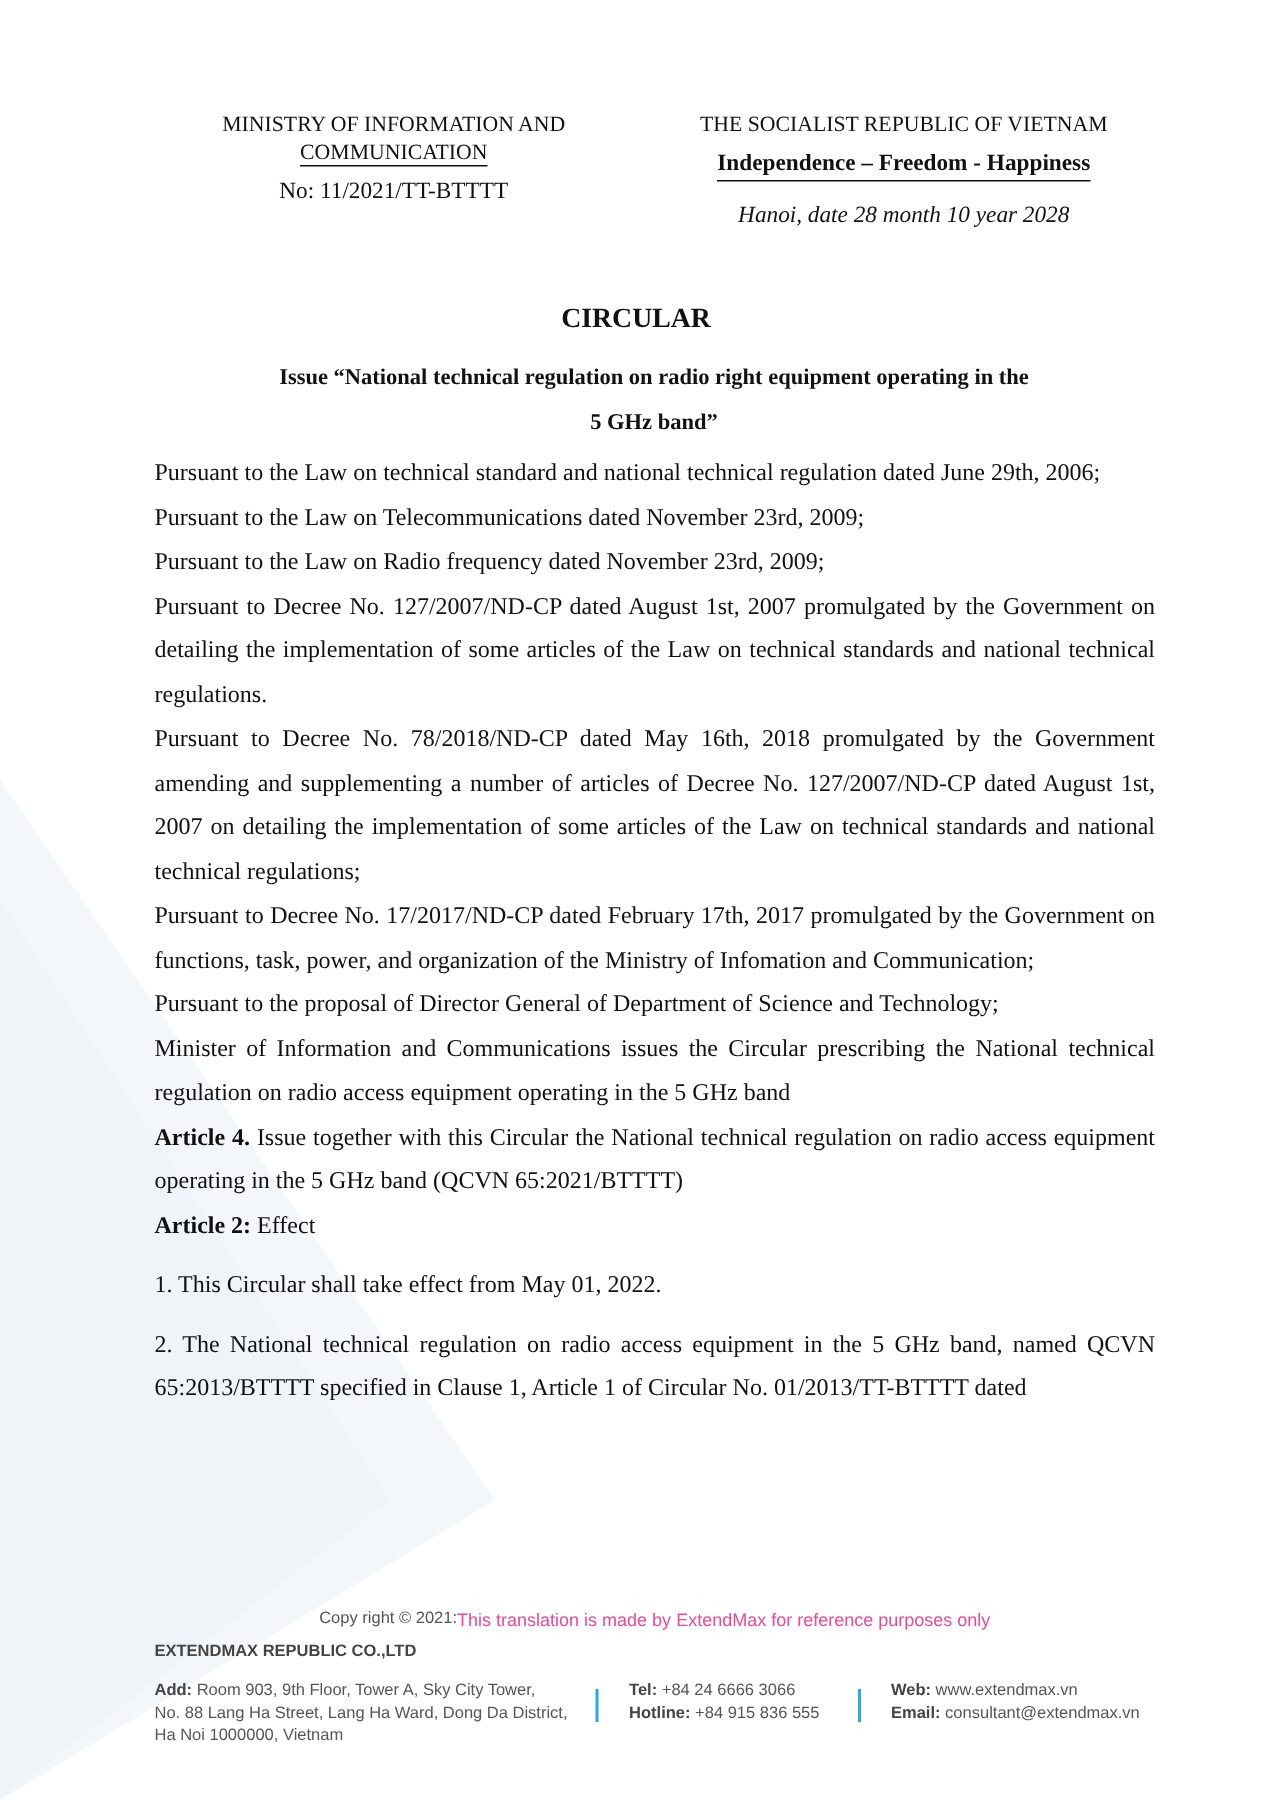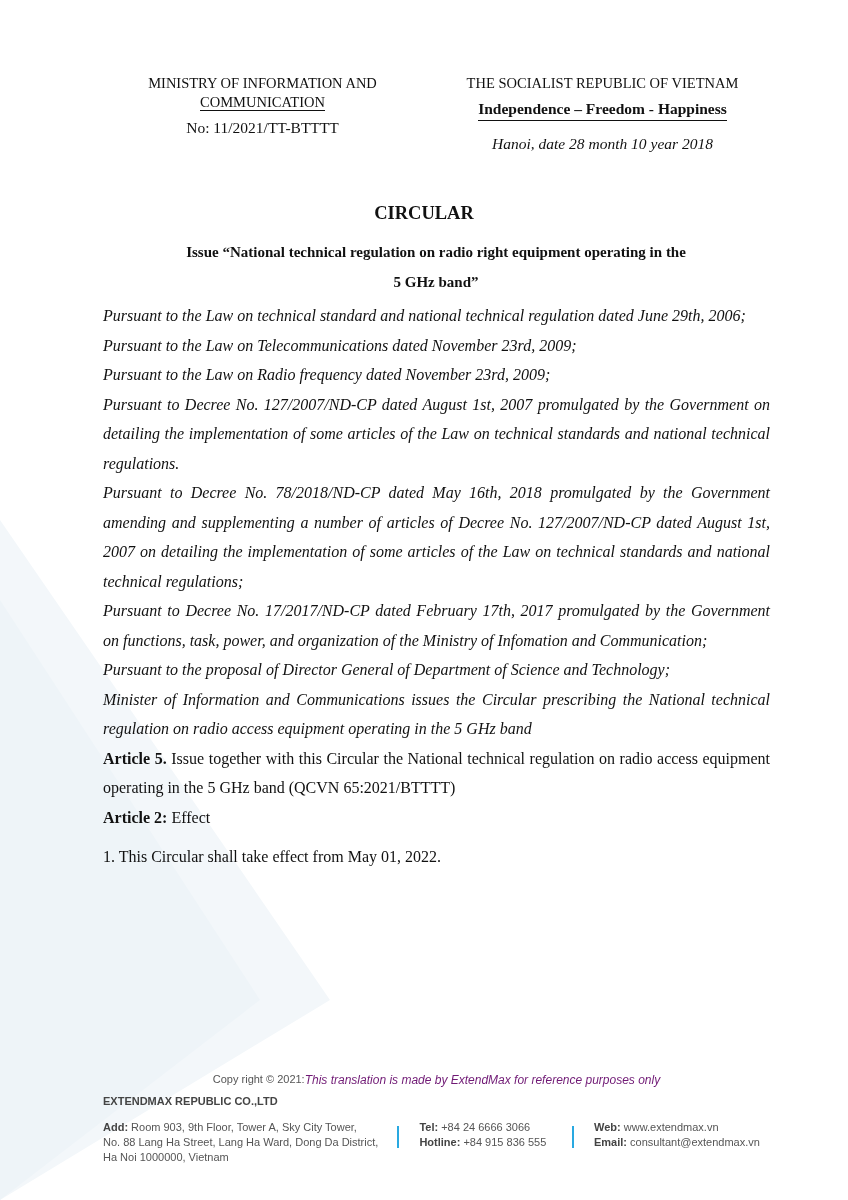--- a/index.html
+++ b/index.html
@@ -19,26 +19,26 @@
     .ul-short { display: inline-block; border-bottom: 1px solid #111; line-height: 16px; }
     .no { font-size: 15.5px; margin-top: 7px; }
     .motto { font-size: 15.5px; font-weight: bold; margin-top: 7px; display: inline-block; border-bottom: 1px solid #111; padding-bottom: 2px; }
     .date { font-size: 15.5px; font-style: italic; margin-top: 14px; }
 
     .title { position: absolute; left: 0; width: 848px; top: 203px; text-align: center; font-size: 18.5px; font-weight: bold; }
     .subtitle { position: absolute; left: 100px; width: 672px; text-align: center; font-size: 15px; font-weight: bold; line-height: 30px; top: 237px; }
 
     .body-text { position: absolute; left: 103px; width: 667px; top: 301px; font-size: 16px; line-height: 29.5px; text-align: justify; }
     .body-text p { margin: 0; }
-    .it { font-style: italic; }
+    .it { }
     .gap { margin-top: 10px !important; }
 
     .footer { position: absolute; left: 103px; width: 667px; top: 1073px; font-family: "Liberation Sans", sans-serif; color: #555; font-size: 11px; }
     .f-row1 { display: flex; justify-content: center; }
-    .f-note { color: #701a75; font-style: italic; font-size: 12px; }
+    .f-note { color: #ec4899; font-size: 12px; }
     .f-company { font-weight: bold; font-size: 11px; margin-top: 8px; color: #444; }
     .f-cols { display: flex; margin-top: 13px; line-height: 15px; }
     .f-col1 { width: 295px; }
     .f-sep { width: 2px; height: 22px; background: #29a9e1; margin: 6px 20px 0 6px; }
     .f-col2 { width: 150px; }
     .f-col3 { width: 180px; }
     .lbl { font-weight: bold; color: #444; }
   </style>
 </head>
 <body>
@@ -52,41 +52,42 @@
 
   <div class="hdr-left">
     <div class="hdr-line bold">MINISTRY OF INFORMATION AND</div>
     <div class="hdr-line bold"><span class="ul-short">COMMUNICATION</span></div>
     <div class="no">No: 11/2021/TT-BTTTT</div>
   </div>
 
   <div class="hdr-right">
     <div class="hdr-line bold">THE SOCIALIST REPUBLIC OF VIETNAM</div>
     <div><span class="motto">Independence – Freedom - Happiness</span></div>
-    <div class="date">Hanoi, date 28 month 10 year 2018</div>
+    <div class="date">Hanoi, date 28 month 10 year 2028</div>
   </div>
 
   <div class="title">CIRCULAR</div>
   <div class="subtitle">
     <div>Issue “National technical regulation on radio right equipment operating in the</div>
     <div>5 GHz band”</div>
   </div>
 
   <div class="body-text">
     <p class="it">Pursuant to the Law on technical standard and national technical regulation dated June 29th, 2006;</p>
     <p class="it">Pursuant to the Law on Telecommunications dated November 23rd, 2009;</p>
     <p class="it">Pursuant to the Law on Radio frequency dated November 23rd, 2009;</p>
     <p class="it">Pursuant to Decree No. 127/2007/ND-CP dated August 1st, 2007 promulgated by the Government on detailing the implementation of some articles of the Law on technical standards and national technical regulations.</p>
     <p class="it">Pursuant to Decree No. 78/2018/ND-CP dated May 16th, 2018 promulgated by the Government amending and supplementing a number of articles of Decree No. 127/2007/ND-CP dated August 1st, 2007 on detailing the implementation of some articles of the Law on technical standards and national technical regulations;</p>
     <p class="it">Pursuant to Decree No. 17/2017/ND-CP dated February 17th, 2017 promulgated by the Government on functions, task, power, and organization of the Ministry of Infomation and Communication;</p>
     <p class="it">Pursuant to the proposal of Director General of Department of Science and Technology;</p>
     <p class="it">Minister of Information and Communications issues the Circular prescribing the National technical regulation on radio access equipment operating in the 5 GHz band</p>
-    <p><b>Article 5.</b><span> Issue together with this Circular the National technical regulation on radio access equipment operating in the 5 GHz band (QCVN 65:2021/BTTTT)</span></p>
+    <p><b>Article 4.</b><span> Issue together with this Circular the National technical regulation on radio access equipment operating in the 5 GHz band (QCVN 65:2021/BTTTT)</span></p>
     <p><b>Article 2:</b><span> Effect</span></p>
     <p class="gap">1. This Circular shall take effect from May 01, 2022.</p>
+    <p class="gap">2. The National technical regulation on radio access equipment in the 5 GHz band, named QCVN 65:2013/BTTTT specified in Clause 1, Article 1 of Circular No. 01/2013/TT-BTTTT dated</p>
   </div>
 
   <div class="footer">
     <div class="f-row1">
       <span>Copy right © 2021:</span>
       <span class="f-note">This translation is made by ExtendMax for reference purposes only</span>
     </div>
     <div class="f-company">EXTENDMAX REPUBLIC CO.,LTD</div>
     <div class="f-cols">
       <div class="f-col1">

